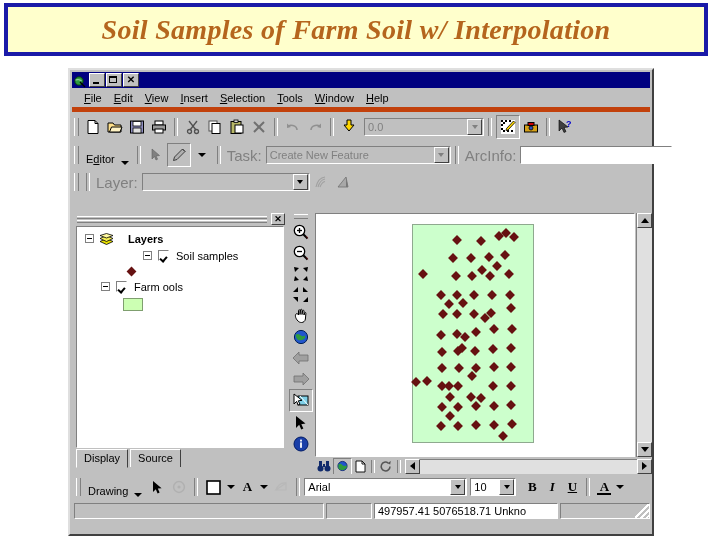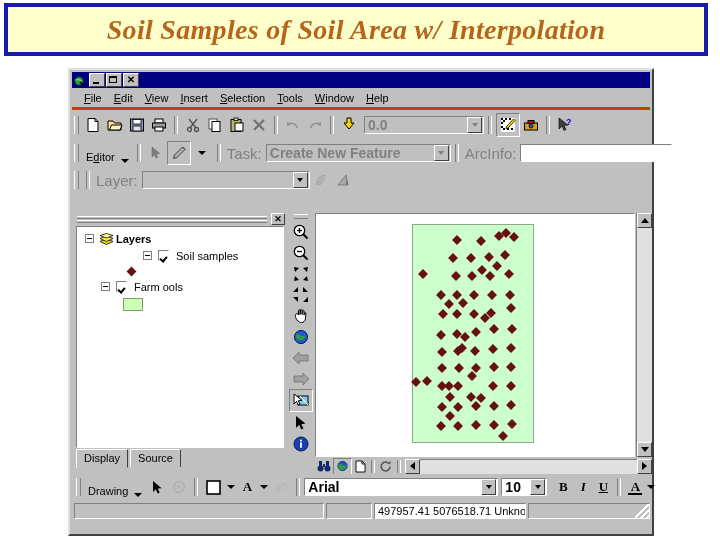--- a/index.html
+++ b/index.html
@@ -46,21 +46,21 @@
   }
   .gl-min::after{content:"";position:absolute;left:3px;bottom:2px;width:6px;height:2px;background:#000;}
   .gl-max::after{content:"";position:absolute;left:2px;top:2px;width:8px;height:7px;
      border:1px solid #000;border-top-width:2px;box-sizing:border-box;}
   .gl-close{font-weight:bold;font-size:10px;line-height:11px;}
 
   
   .menubar{
     margin:2px 2px 0 2px;height:17px;display:flex;align-items:center;
     padding-left:6px;background:#c0c0c0;
-    border-bottom:3px solid #c2410c;
+    border-bottom:5px solid #c2410c;
   }
   .menu-item{
     font-size:11px;color:#000;padding:1px 6px;white-space:nowrap;line-height:13px;
   }
   .menu-item u{text-decoration:underline;}
 
   
   .tbar{
     margin:2px 2px 0 2px;height:26px;display:flex;align-items:center;
     background:#c0c0c0;position:relative;
@@ -91,21 +91,21 @@
     border-top:4px solid #000;margin-left:6px;
   }
   .combo{
     height:18px;background:#c0c0c0;display:flex;align-items:center;flex:none;
     border-top:1px solid #808080;border-left:1px solid #808080;
     border-right:1px solid #ffffff;border-bottom:1px solid #ffffff;
     box-sizing:border-box;
   }
   .combo.white{background:#ffffff;}
   .combo .cval{
-    flex:1;font-size:14px;padding-left:3px;overflow:hidden;white-space:nowrap;line-height:16px;font-weight:bold;
+    flex:1;font-size:11px;padding-left:3px;overflow:hidden;white-space:nowrap;line-height:16px;
   }
   .combo .cval.gray{color:#808080;}
   .combo .carrow{
     width:15px;height:16px;background:#c0c0c0;flex:none;margin:0 1px 0 0;
     border-top:1px solid #ffffff;border-left:1px solid #ffffff;
     border-right:1px solid #404040;border-bottom:1px solid #404040;
     display:flex;align-items:center;justify-content:center;box-sizing:border-box;
   }
   .carrow i{
     display:block;width:0;height:0;border-left:3px solid transparent;
@@ -267,21 +267,21 @@
       linear-gradient(135deg,transparent 0 66%,#ffffff 66% 76%,transparent 76% 100%),
       linear-gradient(135deg,transparent 0 86%,#ffffff 86% 96%,transparent 96% 100%);
   }
 </style>
 </head>
 <body>
 
 <div id="root">
 
   <div class="banner">
-    <div class="banner-text">Soil Samples of Soil Area w/ Interpolation</div>
+    <div class="banner-text">Soil Samples of Farm Soil w/ Interpolation</div>
   </div>
 
   <div class="appwin">
 
     <div class="titlebar">
       <span class="tb-icon">
         <svg width="12" height="12" viewBox="0 0 12 12">
           <circle cx="5" cy="5" r="4.2" fill="#2e9b3e" stroke="#063d10" stroke-width="1"></circle>
           <path d="M1.5 4 Q4 3 7.5 4.5" stroke="#cfe9cf" stroke-width="0.8" fill="none"></path>
           <line x1="6" y1="6" x2="11" y2="11" stroke="#000" stroke-width="1.4"></line>
@@ -506,21 +506,21 @@
 
           <div class="tocrow" style="padding-left:8px;margin-top:3px;">
             <span class="expander"></span>
             <span class="layers-ico" style="margin-left:5px;">
               <svg width="15" height="12" viewBox="0 0 15 12">
                 <path d="M1 8.5 L7.5 5.5 L14 8.5 L7.5 11.5z" fill="#e8e000" stroke="#000" stroke-width="0.8"></path>
                 <path d="M1 5.5 L7.5 2.5 L14 5.5 L7.5 8.5z" fill="#f5ef55" stroke="#000" stroke-width="0.8"></path>
                 <path d="M1 2.5 L7.5 0.5 L14 2.5 L7.5 5z" fill="#fff9a0" stroke="#000" stroke-width="0.8"></path>
               </svg>
             </span>
-            <span style="font-weight:bold;margin-left:2px;">Layers</span>
+            <span style="font-weight:bold;margin-left:14px;">Layers</span>
           </div>
 
           <div class="tocrow" style="padding-left:24px;margin-left:42px;">
             <span class="expander"></span>
             <span class="chk" style="margin-left:6px;"></span>
             <span style="margin-left:7px;">Soil samples</span>
           </div>
           <div class="tocrow" style="padding-left:51px;height:14px;">
             <span class="sym-pt"></span>
           </div>
@@ -781,21 +781,21 @@
       <span class="tbtn" style="width:13px;">
         <span style="width:0;height:0;border-left:4px solid transparent;border-right:4px solid transparent;border-top:4px solid #000;"></span>
       </span>
       <span class="tbtn">
         <svg width="16" height="16" viewBox="0 0 16 16">
           <path d="M3 11 Q6 3 13 4" fill="none" stroke="#b8b8b8" stroke-width="1.4"></path>
           <path d="M3 11 L13 4 L13 11z" fill="none" stroke="#b8b8b8" stroke-width="1.2"></path>
         </svg>
       </span>
       <span class="sep"></span>
-      <span class="combo white" style="width:194px;">
+      <span class="combo white" style="width:163px;">
         <span class="cval">Arial</span>
         <span class="carrow">
             <i></i>
           </span>
       </span>
       <span class="combo white" style="width:46px;margin-left:3px;">
         <span class="cval">10</span>
         <span class="carrow">
             <i></i>
           </span>
@@ -809,20 +809,20 @@
         <span style="position:absolute;left:3px;right:3px;bottom:2px;height:2px;background:#000;"></span>
       </span>
       <span class="tbtn" style="width:12px;">
         <span style="width:0;height:0;border-left:4px solid transparent;border-right:4px solid transparent;border-top:4px solid #000;"></span>
       </span>
     </div>
 
     <div class="statusbar">
       <span class="spane" style="width:250px;"></span>
       <span class="spane" style="width:46px;"></span>
-      <span class="spane" style="width:152px;background:#ffffff;">497957.41  5076518.71 Unkno</span>
+      <span class="spane" style="width:184px;background:#ffffff;">497957.41  5076518.71 Unkno</span>
       <span class="spane" style="flex:1;display:flex;align-items:center;justify-content:flex-end;">
         <span class="grip-corner"></span>
       </span>
     </div>
 
   </div>
 </div>
 
 </body></html>

